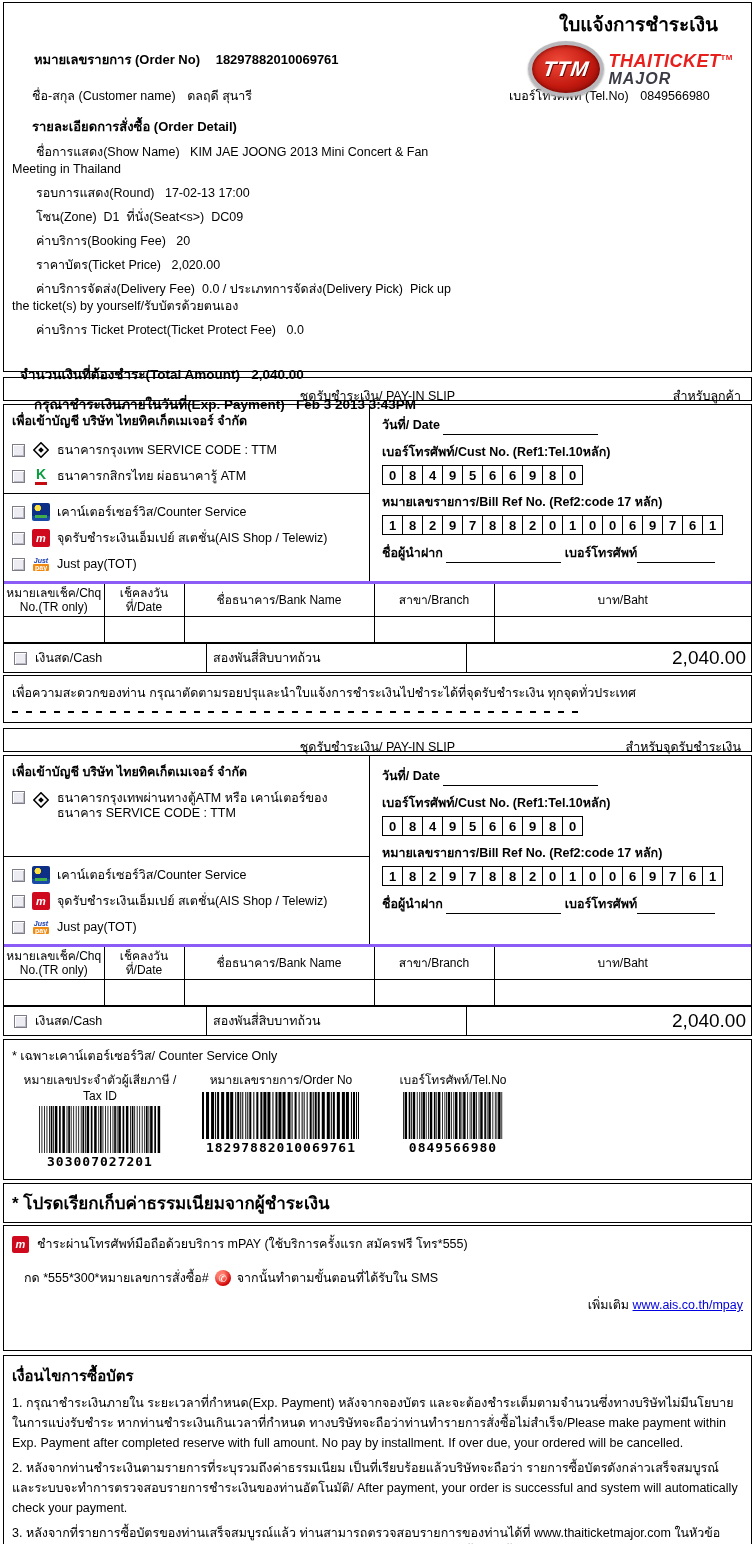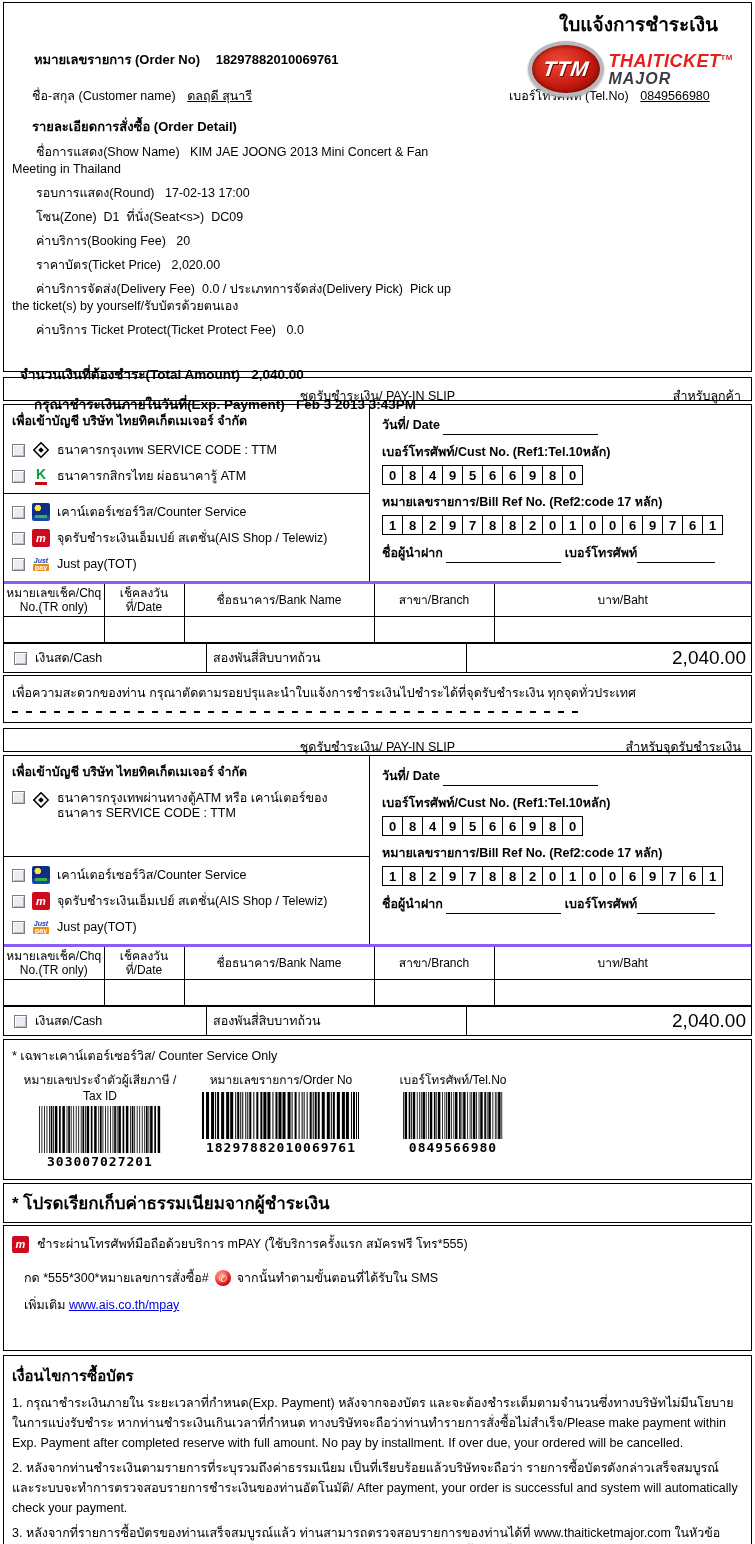--- a/index.html
+++ b/index.html
@@ -24,21 +24,21 @@
   .logo-badge span { color:#fff; font-weight:bold; font-style:italic; font-size:21px;
     letter-spacing:1px; text-shadow:1px 1px 0 #6e0a05; transform:skewX(-8deg); }
   .logo-text { line-height:1; }
   .logo-line1 { color:#e8201d; font-style:italic; font-weight:bold; font-size:18px; letter-spacing:.5px; }
   .logo-line1 sup { color:#e8201d; font-size:8px; font-style:normal; }
   .logo-line2 { color:#3c3c46; font-style:italic; font-weight:bold; font-size:16px; margin-top:1px; letter-spacing:1px; }
   .order-line { margin:38px 0 0 22px; font-weight:bold; font-size:13px; }
   .order-line .val { margin-left:12px; }
   .cust-row { display:flex; margin:16px 0 0 20px; }
   .cust-left { width:477px; }
-  .lbl-gap { margin-left:8px;text-decoration:underline; }
+  .lbl-gap { margin-left:8px; }
   .detail-title { margin:10px 0 0 20px; font-weight:bold; font-size:13px; }
   .detail-p { width:452px; margin-top:7px; text-indent:24px; line-height:17px; }
   .total-line { margin:24px 0 0 8px; font-weight:bold; font-size:13.5px; }
   .exp-line { margin:8px 0 0 22px; font-weight:bold; font-size:13.5px; }
 
   
   .slip-header { margin-top:5px; height:24px; display:grid; grid-template-columns:1fr auto 1fr;
     align-items:center; padding:8px 10px; }
   .slip-header .mid { grid-column:2; text-align:center; }
   .slip-header .right { text-align:right; }
@@ -116,21 +116,21 @@
 
   
   .mpay-box { margin-top:2px; height:126px; padding:8px 8px; }
   .mpay-line1 { display:flex; align-items:center; gap:8px; }
   .mpay-icon-lg { width:17px; height:17px; background:#cf0a1e; border-radius:2px; color:#fff;
     font-weight:bold; font-style:italic; font-size:11px; display:flex; align-items:center; justify-content:center; }
   .mpay-line2 { margin:14px 0 0 12px; display:flex; align-items:center; gap:6px; }
   .phone-icon { width:16px; height:16px; border-radius:50%;
     background:radial-gradient(circle at 35% 30%, #ff7a6a 0 25%, #d40808 70%, #8d0202 100%);
     color:#fff; font-size:10px; display:flex; align-items:center; justify-content:center; }
-  .mpay-line3 { margin:7px 0 0 12px; }
+  .mpay-line3 { margin:7px 0 0 12px;text-align:right; }
   a.link { color:#0000e0; text-decoration:underline; cursor:pointer; }
 
   
   .cond-box { margin-top:4px; padding:8px 8px; min-height:306px; }
   .cond-title { font-weight:bold; font-size:15px; margin-bottom:4px; }
   .cond-item { line-height:20px; margin-top:5px; text-align:left; }
 </style>
 </head>
 <body>
 

